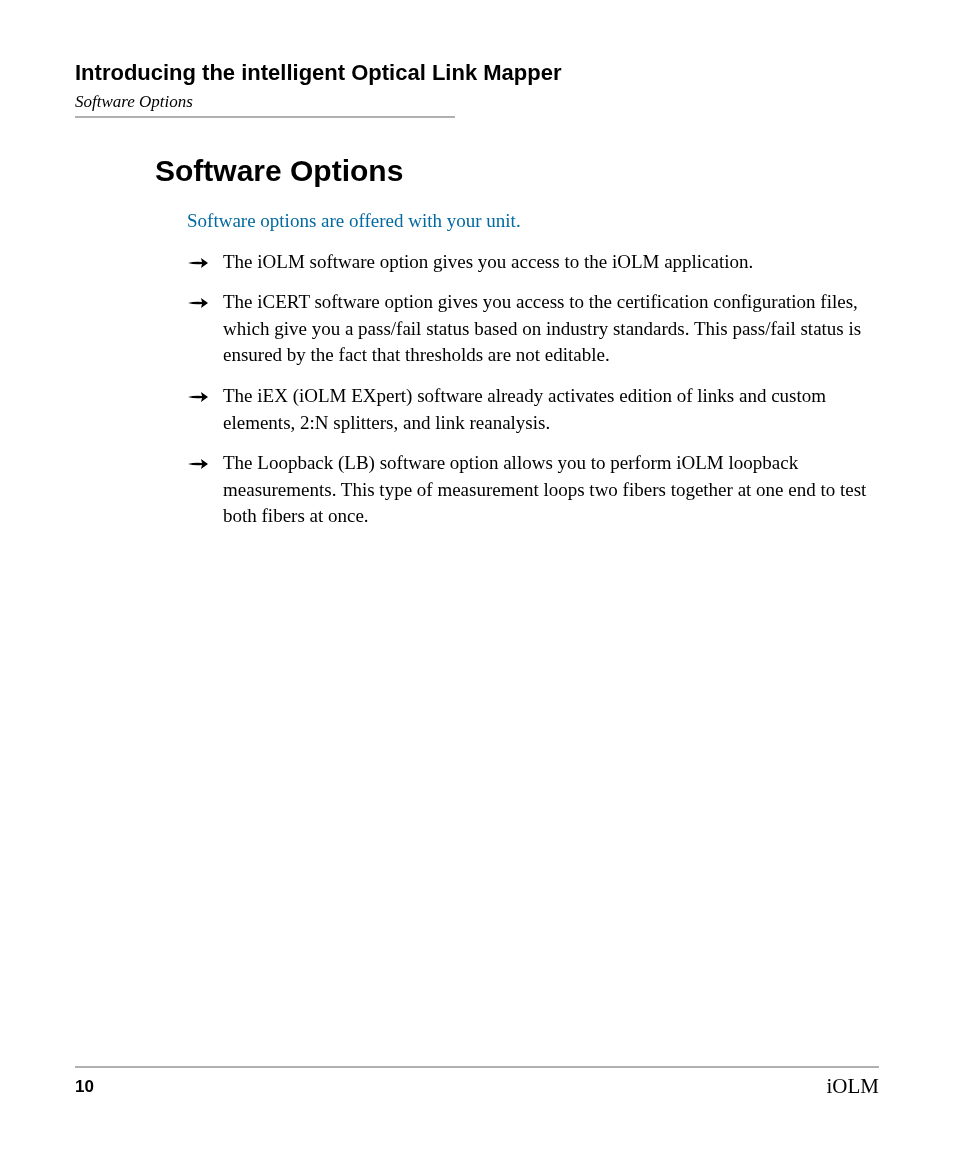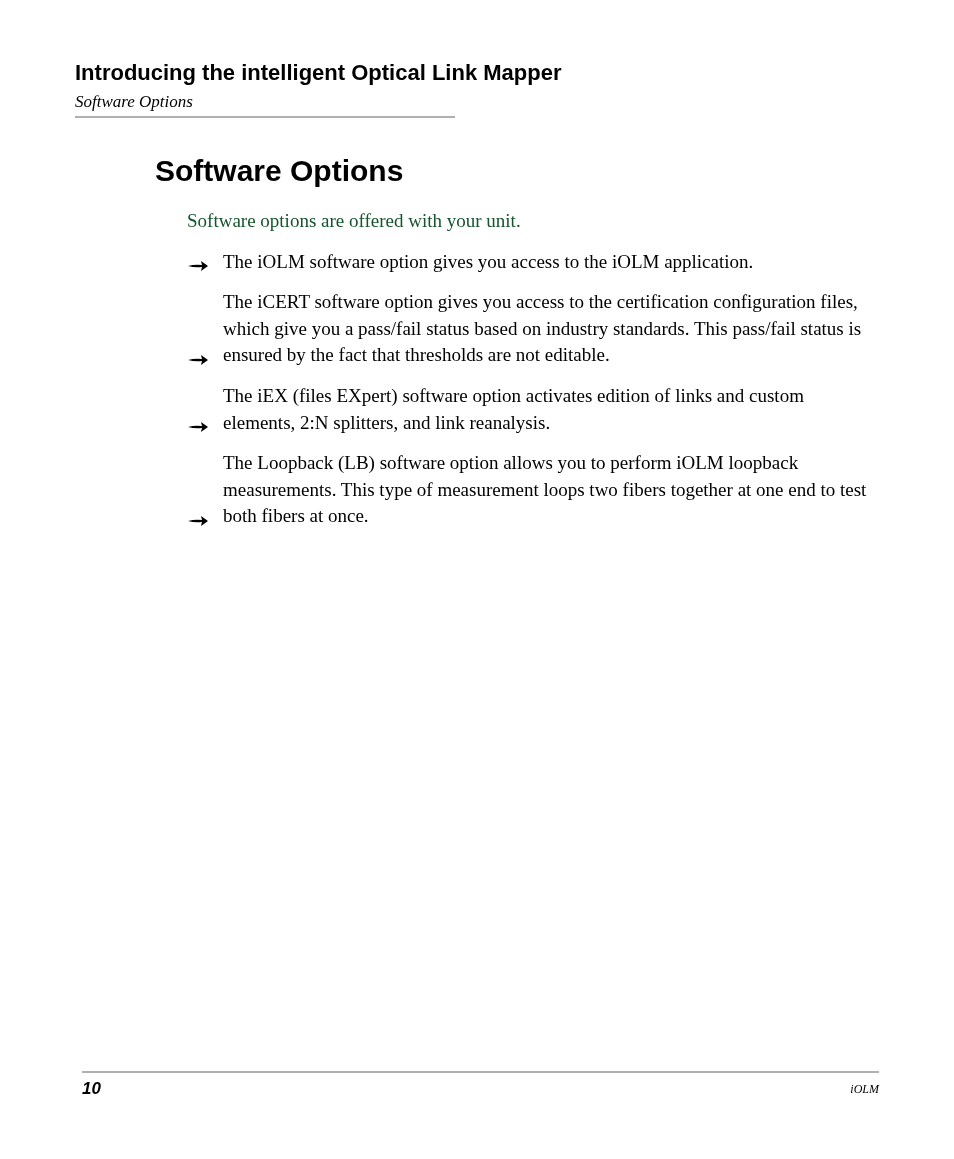--- a/index.html
+++ b/index.html
@@ -45,74 +45,73 @@
     .main-heading {
       font-family: Arial, Helvetica, sans-serif;
       font-weight: 900;
       font-size: 30px;
       color: #000;
       margin-bottom: 20px;
     }
     .intro-text {
       font-family: Georgia, 'Times New Roman', serif;
       font-size: 19px;
-      color: #14532d;
+      color: #0369a1;
       margin-left: 32px;
       margin-bottom: 14px;
       line-height: 1.4;
     }
     .bullet-list {
       list-style: none;
       margin-left: 32px;
     }
     .bullet-item {
       display: flex;
-      align-items: flex-end;
+      align-items: flex-start;
       margin-bottom: 14px;
     }
     .arrow-icon {
       flex-shrink: 0;
       width: 22px;
       height: 18px;
       margin-right: 14px;
       margin-top: 5px;
     }
     .bullet-text {
       font-family: Georgia, 'Times New Roman', serif;
       font-size: 19px;
       color: #000;
       line-height: 1.4;
     }
     .footer {
       position: absolute;
       bottom: 60px;
-      left: 82px;
+      left: 75px;
       right: 75px;
-      font-style: italic;
     }
     .footer-rule {
       border: none;
       border-top: 2px solid #b0b0b0;
       width: 100%;
       margin-bottom: 6px;
     }
     .footer-row {
       display: flex;
       justify-content: space-between;
       align-items: center;
     }
     .page-number {
       font-family: Arial, Helvetica, sans-serif;
       font-weight: bold;
       font-size: 17px;
       color: #000;
     }
     .footer-label {
       font-family: Georgia, 'Times New Roman', serif;
-      font-size: 12px;
+      font-size: 21px;
       color: #000;
     }
   </style>
 </head>
 <body>
 
 <div class="header-section">
   <div class="chapter-title">Introducing the intelligent Optical Link Mapper</div>
   <div class="section-name">Software Options</div>
   <hr class="header-rule">
@@ -131,21 +130,21 @@
     <li class="bullet-item">
       <svg class="arrow-icon" viewBox="0 0 22 14">
         <path d="M 1 7 Q 8 5 15 6 L 14 2 L 21 7 L 14 12 L 15 8 Q 8 9 1 7 Z" fill="#000"></path>
       </svg>
       <span class="bullet-text">The iCERT software option gives you access to the certification configuration files, which give you a pass/fail status based on industry standards. This pass/fail status is ensured by the fact that thresholds are not editable.</span>
     </li>
     <li class="bullet-item">
       <svg class="arrow-icon" viewBox="0 0 22 14">
         <path d="M 1 7 Q 8 5 15 6 L 14 2 L 21 7 L 14 12 L 15 8 Q 8 9 1 7 Z" fill="#000"></path>
       </svg>
-      <span class="bullet-text">The iEX (files EXpert) software option activates edition of links and custom elements, 2:N splitters, and link reanalysis.</span>
+      <span class="bullet-text">The iEX (iOLM EXpert) software already activates edition of links and custom elements, 2:N splitters, and link reanalysis.</span>
     </li>
     <li class="bullet-item">
       <svg class="arrow-icon" viewBox="0 0 22 14">
         <path d="M 1 7 Q 8 5 15 6 L 14 2 L 21 7 L 14 12 L 15 8 Q 8 9 1 7 Z" fill="#000"></path>
       </svg>
       <span class="bullet-text">The Loopback (LB) software option allows you to perform iOLM loopback measurements. This type of measurement loops two fibers together at one end to test both fibers at once.</span>
     </li>
   </ul>
 </div>
 

